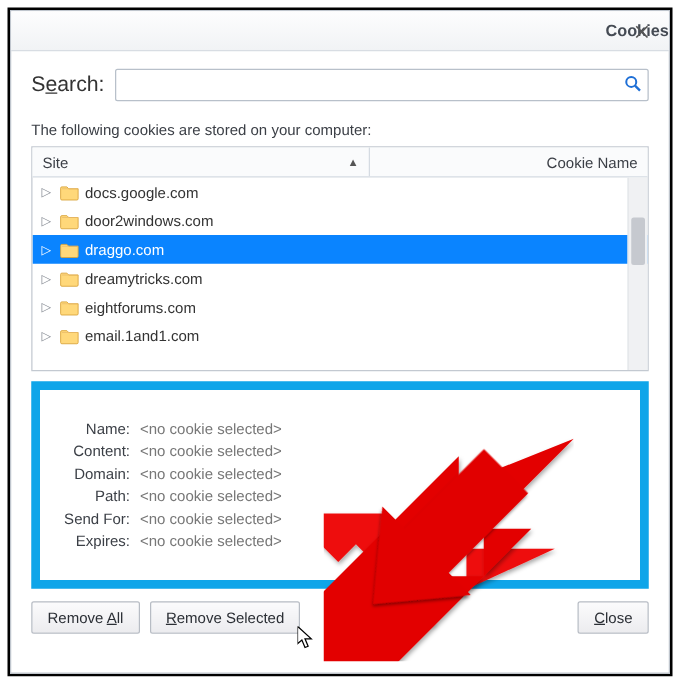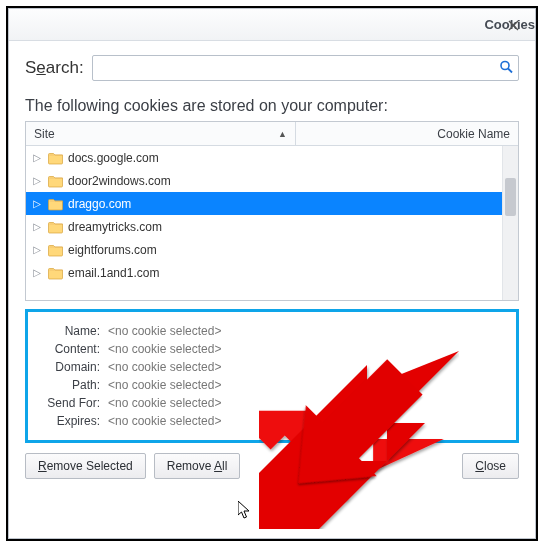--- a/index.html
+++ b/index.html
@@ -9,36 +9,36 @@
   .titlebar { height: 32px; background: linear-gradient(#fdfdfe,#f1f3f5); border-bottom: 1px solid #d8dde3; display:flex; align-items:center; justify-content:flex-end; position:relative; }
   .titlebar span { font-size: 13px; font-weight:600; color:#454b54; }
   .titlebar .xbtn { position:absolute; right:0; top:0; width:44px; height:32px; display:flex; align-items:center; justify-content:center; color:#555; font-size:13px; }
   .body { padding: 14px 16px 12px 16px; flex:1; display:flex; flex-direction:column; min-height:0; }
   .search-row { display:flex; align-items:center; gap:8px; margin-bottom:10px; }
   .search-row label { font-size:17px; color:#333; }
   .search-row label .uline { text-decoration: underline; }
   .search-wrap { flex:1; position:relative; }
   .search-wrap input { width:100%; height:26px; border:1px solid #b8c0ca; border-radius:2px; padding:2px 26px 2px 6px; font-size:12px; outline:none; }
   .search-wrap .sicon { position:absolute; right:6px; top:50%; transform:translateY(-50%); color:#1e6fd6; font-size:13px; pointer-events:none; }
-  .hint { font-size:16px; color:#3b3f46; margin:6px 0 6px 0; }
+  .hint { font-size:12px; color:#3b3f46; margin:6px 0 6px 0; }
   .list-wrap { border:1px solid #c3c9d1; height:180px; display:flex; flex-direction:column; position: relative; }
   .list-head { height:24px; background:#fafbfc; border-bottom:1px solid #d5dbe2; display:flex; font-size:12px; color:#3b3f46; }
   .head-site { flex:0 0 270px; padding:4px 8px; border-right:1px solid #d5dbe2; display:flex; align-items:center; justify-content:space-between; }
   .head-cn { flex:1; padding:4px 8px; display:flex; align-items:center;justify-content:flex-end; }
   .sort-tri { font-size:9px; color:#555; }
   .rows { flex:1; overflow:hidden; position:relative; }
   .row { height:23px; display:flex; align-items:center; font-size:12px; color:#333; padding-left:4px; }
   .row .arrow { width:14px; color:#8a8f97; font-size:10px; display:inline-block; text-align:center; }
   .row .folder { width:16px; height:16px; margin:0 4px; flex-shrink:0; }
   .row.sel { background:#0a84ff; color:#fff; }
   .row.sel .arrow { color:#fff; }
   .scrollbar { position:absolute; right:0; top:24px; bottom:0; width:16px; background:#f0f1f3; border-left:1px solid #e2e5e9; }
   .scrollbar .thumb { position:absolute; top:32px; left:2px; right:2px; height:38px; background:#c6c9cf; border-radius:2px; }
   .folder svg { display:block; }
-  .detail-box { border:3px solid #0ea5e9; margin-top:8px; padding:8px 10px; }
+  .detail-box { border:7px solid #0ea5e9; margin-top:8px; padding:20px 10px; }
   .drow { display:flex; font-size:12px; color:#3b3f46; margin:4px 0; }
   .drow .lab { width:62px; text-align:right; margin-right:8px; }
   .drow .val { color:#777; }
   .btnbar { display:flex; margin-top:10px; gap:8px; }
   .spacer { flex:1; }
   button.wbtn { background:linear-gradient(#fbfbfc,#ececef); border:1px solid #b7bcc4; border-radius:2px; font-size:12px; color:#2b2f35; padding:4px 12px; height:26px; cursor:pointer; }
   .ul { text-decoration: underline; }
   
   .arrow-ann { position:absolute; left:250px; top:340px; pointer-events:none; }
   .cursor { position:absolute; left:229px; top:492px; pointer-events:none; }
@@ -169,22 +169,22 @@
             <span class="lab">Send For:</span>
             <span class="val">&lt;no cookie selected&gt;</span>
           </div>
       <div class="drow">
             <span class="lab">Expires:</span>
             <span class="val">&lt;no cookie selected&gt;</span>
           </div>
     </div>
 
     <div class="btnbar">
+      <button class="wbtn"><span>Remove </span><span class="ul">A</span><span>ll</span></button>
       <button class="wbtn"><span></span><span class="ul">R</span><span>emove Selected</span></button>
-      <button class="wbtn"><span>Remove </span><span class="ul">A</span><span>ll</span></button>
       <div class="spacer"></div>
       <button class="wbtn"><span></span><span class="ul">C</span><span>lose</span></button>
     </div>
   </div>
 
   <svg class="arrow-ann" width="200" height="180" viewBox="0 0 200 180">
     <defs>
       <filter id="ds" x="-20%" y="-20%" width="140%" height="140%">
         <feDropShadow dx="1" dy="2" stdDeviation="1.5" flood-opacity="0.35"></feDropShadow>
       </filter>

